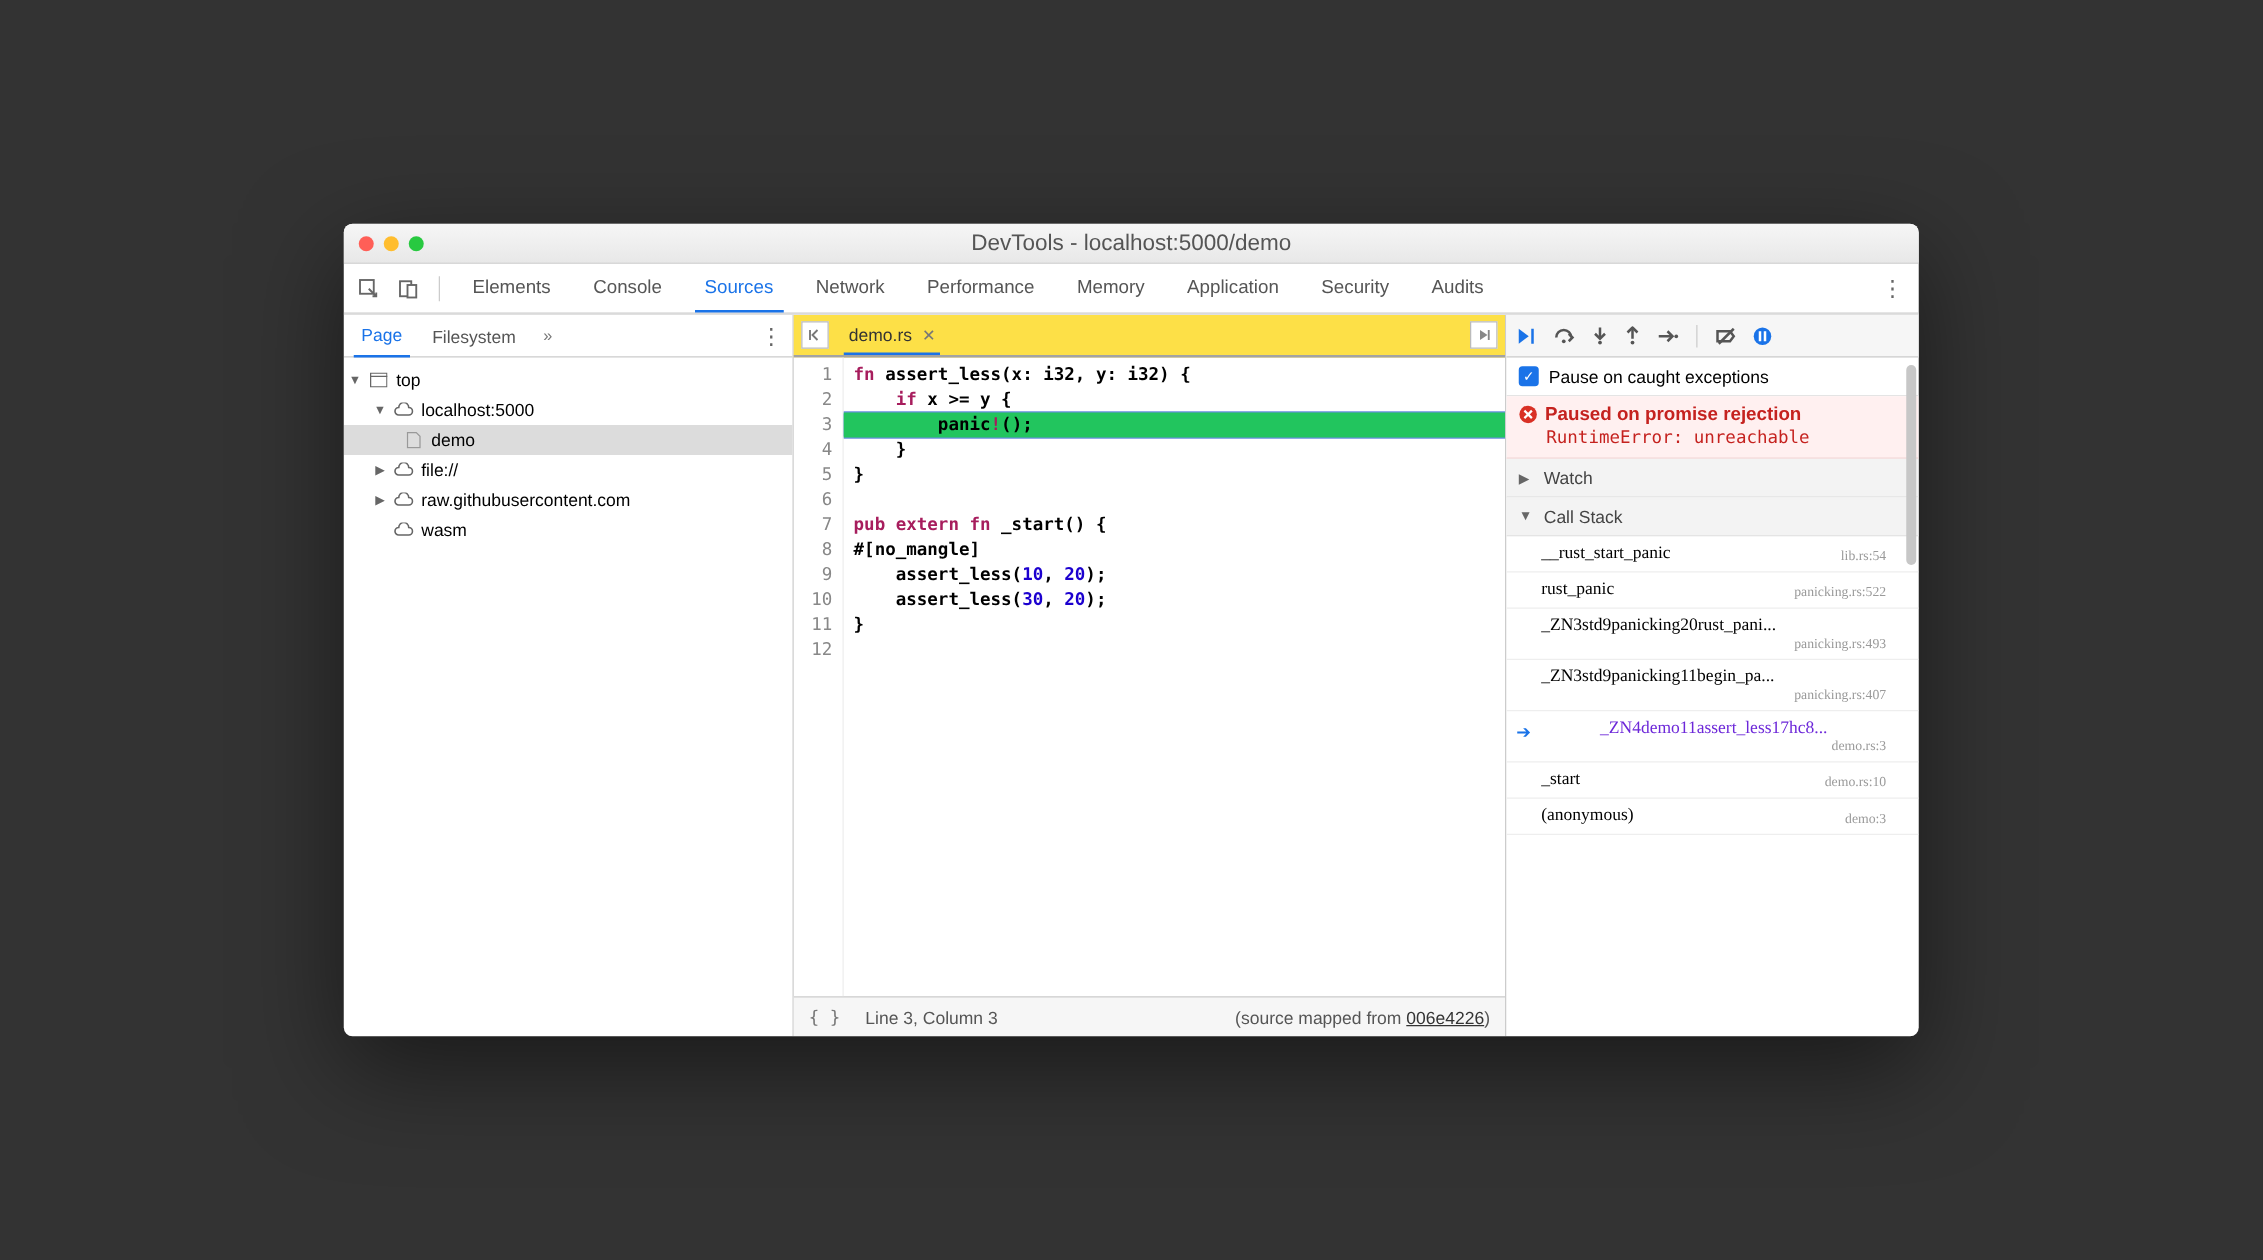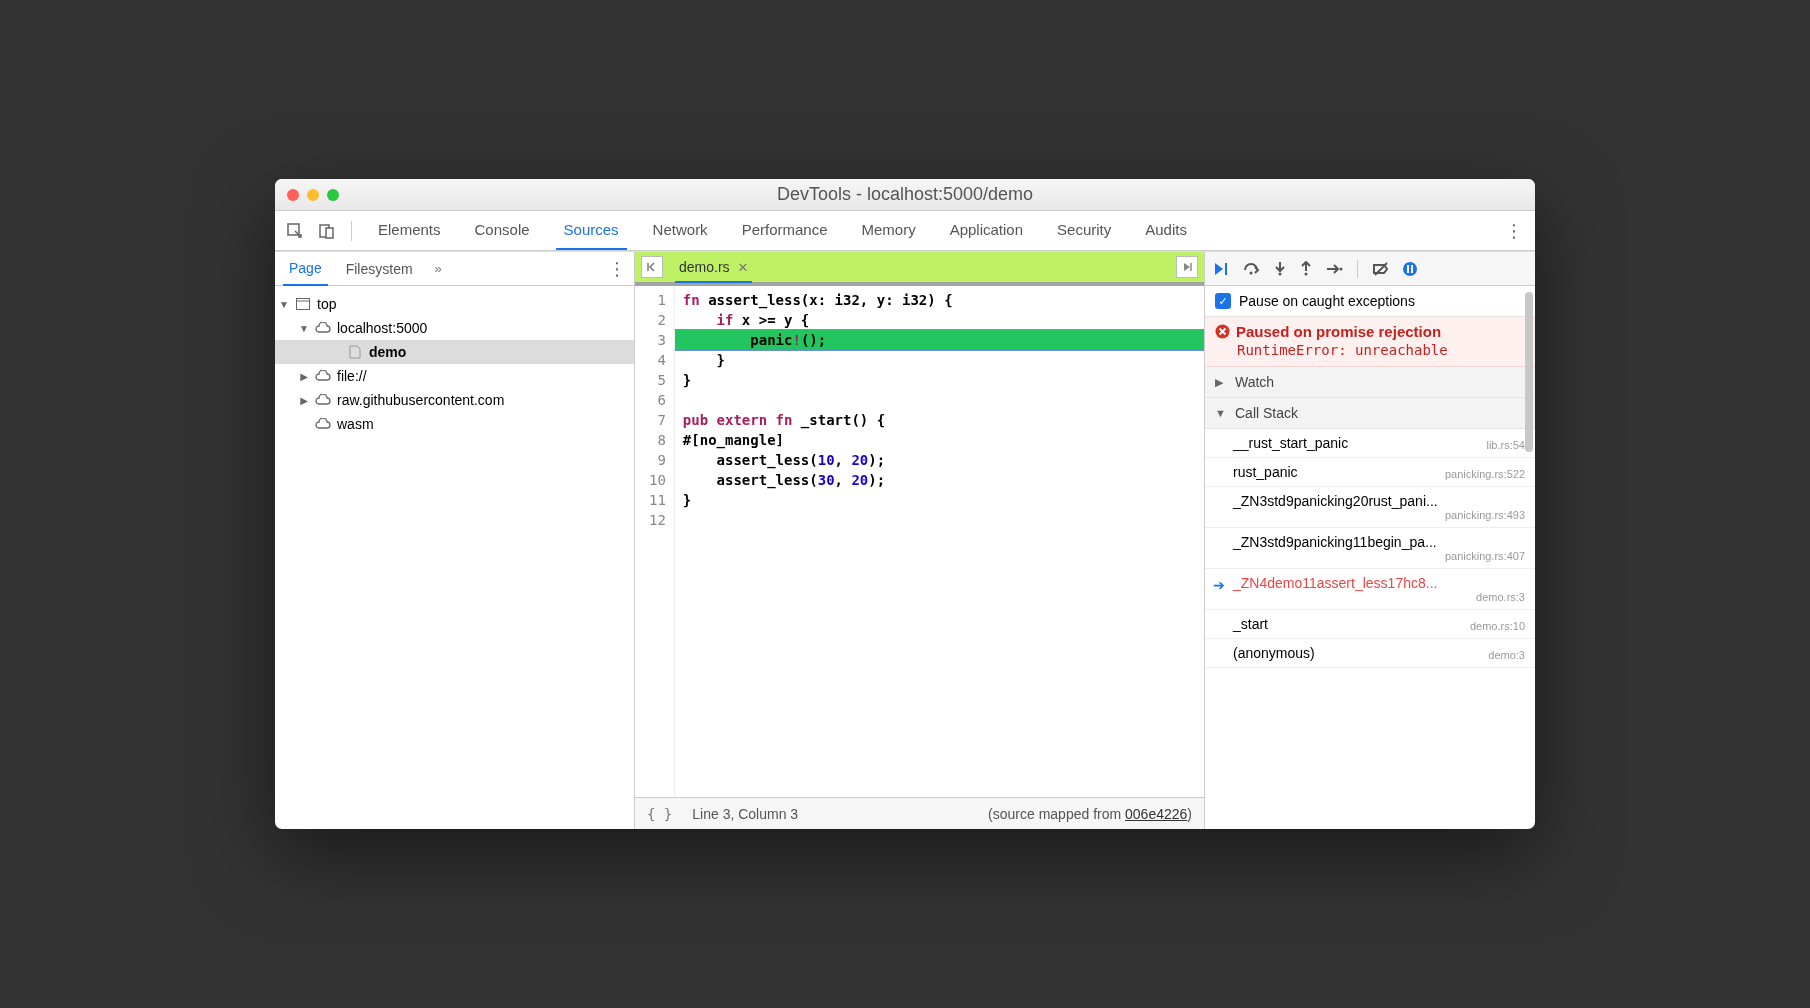--- a/index.html
+++ b/index.html
@@ -56,21 +56,21 @@
 .left-tab.active { color:#1a73e8; border-bottom:2px solid #1a73e8;}
 .left-tabs .more { color:#777; margin-left:4px;}
 .left-tabs .right { margin-left:auto; color:#666; font-size:18px;}
 .tree { padding:6px 0; font-size:14px; overflow:auto; flex:1;}
 .tree-row { display:flex; align-items:center; height:24px; gap:6px; padding-left:4px; cursor:default;}
 .tree-row.selected { background:#dcdcdc;}
 .tw { display:inline-block; width:10px; text-align:center; color:#666; font-size:10px;}
 .ic { width:16px; height:16px; display:inline-flex; align-items:center; justify-content:center;}
 
 .center { flex:1; display:flex; flex-direction:column; border-right:1px solid #ccc;}
-.file-tabs { height:34px; border-bottom:4px solid #a3a3a3; display:flex; align-items:center; padding:0 6px; background:#bef264;}
+.file-tabs { height:34px; border-bottom:2px solid #a3a3a3; display:flex; align-items:center; padding:0 6px; background:#fde047;}
 .nav-box { width:22px; height:22px; border:1px solid #bbb; display:flex; align-items:center; justify-content:center; color:#666; font-size:11px; background:#fff;}
 .file-tab { margin-left:12px; padding:8px 4px 6px; color:#333; border-bottom:2px solid #1a73e8; display:flex; align-items:center; gap:8px; font-size:14px;}
 .file-tab .close{ color:#777; font-size:13px;}
 .file-tabs .run { margin-left:auto; width:22px; height:22px; border:1px solid #bbb; display:flex; align-items:center; justify-content:center; background:#fff;}
 .editor { flex:1; display:flex; font-family: Menlo, Consolas, monospace; font-size:14px; overflow:auto; position:relative;}
 .gutter { background:#fff; color:#888; text-align:right; padding:4px 8px 4px 14px; border-right:1px solid #eee; user-select:none;}
 .gutter div { height:20px; line-height:20px;}
 .code { flex:1; padding:4px 0;}
 .code .line { height:20px; line-height:20px; padding-left:8px; white-space:pre;font-weight:bold;}
 .code .hl { background:#22c55e; box-shadow: 0 -1px 0 #6a8fe0, 0 1px 0 #6a8fe0;}
@@ -85,24 +85,24 @@
 .dbg-toolbar .ic2{ color:#555; display:flex; align-items:center;}
 .dbg-toolbar .blue{ color:#1a73e8;}
 .dbg-toolbar .sep{ width:1px; height:18px; background:#ccc; margin:0 2px;}
 .pane-body{ flex:1; overflow:auto;}
 .row { padding:7px 10px; border-bottom:1px solid #e4e4e4; display:flex; align-items:center; gap:8px; font-size:14px;}
 .errbox{ background:#fff0f0; border-bottom:1px solid #f1d4d4; padding:6px 10px 8px 10px;}
 .errtitle{ color:#c5221f; font-weight:600; display:flex; align-items:center; gap:6px; font-size:15px;}
 .errmsg{ font-family:Menlo,monospace; color:#c5221f; font-size:14px; padding-left:22px; padding-top:2px;}
 .section-hdr{ background:#f3f3f3; color:#444; font-size:14px;}
 .tw2{display:inline-block;width:12px;color:#666;font-size:11px;}
-.stack-item{ display:flex; flex-direction:column; padding:6px 10px 6px 28px; border-bottom:1px solid #eee; position:relative; font-size:14px;}
+.stack-item{ display:flex; flex-direction:column; padding:6px 26px 6px 28px; border-bottom:1px solid #eee; position:relative; font-size:14px;font-family:Liberation Serif, serif;}
 .stack-item .loc{ color:#9a9a9a; font-size:11px; align-self:flex-end;text-align:right;}
 .stack-item.oneline{ flex-direction:row; justify-content:space-between; align-items:center;}
-.stack-item.active .fn{ color:#ef4444;}
+.stack-item.active .fn{ color:#6d28d9;text-align:center;}
 .stack-item .arrow{ position:absolute; left:8px; top:8px; color:#1a73e8;}
 .chk{ width:16px; height:16px; background:#1a73e8; border-radius:3px; display:inline-flex; align-items:center; justify-content:center; color:#fff; font-size:11px;}
 
 .sb{ position:absolute; right:2px; top:40px; width:8px; height:160px; background:#c7c7c7; border-radius:4px;}
 svg{display:block;}
 </style>
 </head>
 <body>
 
 <div class="window">
@@ -165,21 +165,21 @@
           </div>
           <div class="tree-row" style="padding-left: 24px;">
             <span class="tw">▼</span>
             <span class="ic">
               <svg width="16" height="12" viewBox="0 0 16 12">
                 <path d="M4 10 A3 3 0 0 1 4 4 A4 4 0 0 1 12 4 A3 3 0 0 1 12 10 Z" fill="none" stroke="#666" stroke-width="1.3"></path>
               </svg>
             </span>
             <span>localhost:5000</span>
           </div>
-          <div class="tree-row selected" style="padding-left: 56px; font-weight: bold;">
+          <div class="tree-row selected" style="padding-left: 32px;">
             <span class="tw"></span>
             <span class="ic">
               <svg width="12" height="14" viewBox="0 0 12 14">
                 <path d="M1 1 L8 1 L11 4 L11 13 L1 13 Z" fill="#ddd" stroke="#999"></path>
               </svg>
             </span>
             <span>demo</span>
           </div>
           <div class="tree-row" style="padding-left: 24px;">
             <span class="tw">▶</span>

